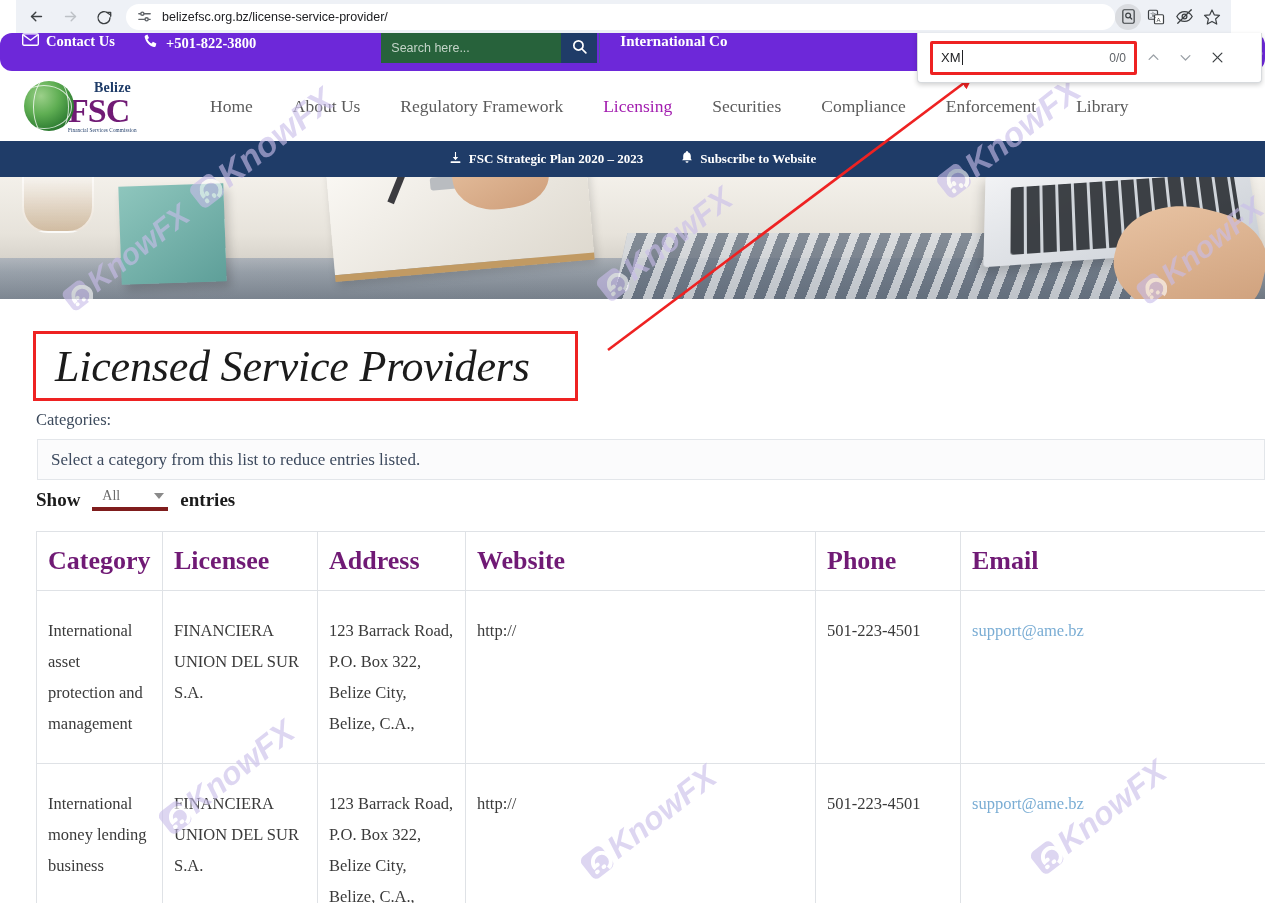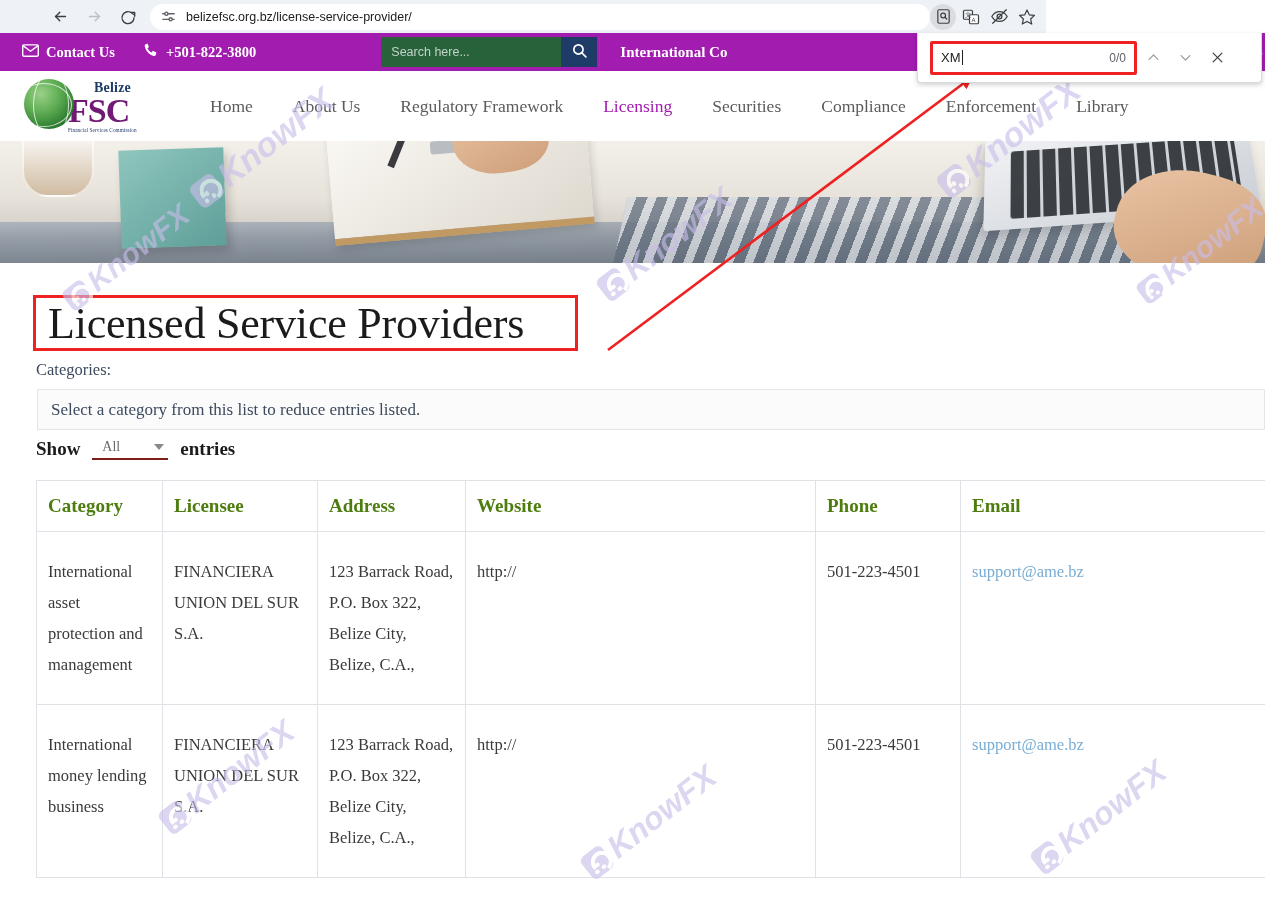--- a/index.html
+++ b/index.html
@@ -7,26 +7,25 @@
   html, body {
     margin: 0; padding: 0;
     width: 1265px; height: 903px;
     overflow: hidden;
     background: #ffffff;
     font-family: "Liberation Serif", "DejaVu Serif", serif;
   }
 
   
   #browser-chrome {
-    position: absolute; top: 0; left: 0;
-    width: 1046px; height: 33px;
+    position: absolute; top: 0; left: 16px;
+    width: 1215px; height: 33px;
     background: #eef1f6;
     display: flex; align-items: center;
     font-family: "Liberation Sans", sans-serif;
-    padding-left: 40px;
   }
   .nav-btn {
     width: 28px; height: 28px;
     margin-left: 6px;
     display: flex; align-items: center; justify-content: center;
     border-radius: 50%;
     color: #3c4043;
     font-size: 17px;
     line-height: 1;
     user-select: none;
@@ -118,24 +117,25 @@
     position: absolute;
     top: 33px; left: 0;
     width: 1265px; height: 870px;
     overflow: hidden;
     background: #fff;
   }
 
   
   #topbar {
     height: 38px;
-    background: #a21caf;
-    display: flex; align-items: center;
+    background: #6d28d9;
+    display: flex; align-items: flex-start;
     color: #ffffff;
     position: relative;
+    border-radius: 12px;
   }
   .topbar-link {
     display: flex; align-items: center; gap: 7px;
     font-size: 14.5px;
     font-weight: bold;
     color: #fff;
     font-family: "Liberation Serif", serif;
   }
   #contact-us { margin-left: 22px; }
   #phone-link { margin-left: 28px; }
@@ -182,21 +182,21 @@
 
   
   #mainnav {
     height: 70px;
     background: #ffffff;
     display: flex; align-items: center;
     position: relative;
   }
   #logo {
     margin-left: 24px;
-    display: flex; 
+    display: flex; align-items: center;
     width: 140px;
   }
   #logo-globe {
     width: 50px; height: 50px;
     border-radius: 50%;
     background:
       radial-gradient(circle at 34% 30%, #9cd08a 0%, #5fae53 38%, #2e7d32 72%, #1b5e20 100%);
     position: relative;
     overflow: hidden;
     flex: none;
@@ -344,24 +344,25 @@
     background: linear-gradient(to bottom, #fdfdfd, #d8d8d8);
     border-radius: 4px;
     transform: rotate(18deg);
   }
 
   
   #content { padding: 0 0 0 0; position: relative; }
 
   #title-box {
     margin: 32px 0 0 33px;
-    width: 545px; height: 56px;
+    width: 545px; height: 70px;
     border: 3px solid #ee2222;
     display: flex; align-items: center;
-    padding-left: 12px;
+    padding-left: 19px;
+    font-style: italic;
   }
   #page-title {
     font-size: 44px;
     color: #1b1b1b;
     font-family: "Liberation Serif", "DejaVu Serif", serif;
     letter-spacing: -.2px;
     font-weight: normal;
     margin: 0;
   }
   #categories-label {
@@ -382,21 +383,21 @@
   #length-row {
     margin: 8px 0 0 36px;
     display: flex; align-items: flex-end;
     font-size: 19px;
     color: #1b1b1b;
   }
   #show-label, #entries-label { font-weight: bold; }
   #length-select {
     margin: 0 12px;
     width: 76px;
-    border-bottom: 2px solid #7f1d1d;
+    border-bottom: 4px solid #7f1d1d;
     display: flex; align-items: center; justify-content: space-between;
     padding: 0 4px 3px 10px;
     font-size: 14px;
     color: #6b6b6b;
   }
   #length-caret {
     width: 0; height: 0;
     border-left: 5px solid transparent;
     border-right: 5px solid transparent;
     border-top: 6px solid #8a8a8a;
@@ -411,23 +412,23 @@
     table-layout: fixed;
   }
   #providers-table th, #providers-table td {
     border: 1px solid #dfe2e6;
     text-align: left;
     vertical-align: top;
     padding: 24px 11px;
     color: #3a3a3a;
   }
   #providers-table th {
-    font-size: 19px;
+    font-size: 26px;
     font-weight: bold;
-    color: #4d7c0f;
+    color: #701a75;
     padding: 14px 11px;
     height: 46px;
     vertical-align: middle;
   }
   #providers-table td { line-height: 1.88; }
   .col-category { width: 126px; }
   .col-licensee { width: 155px; }
   .col-address  { width: 148px; }
   .col-website  { width: 350px; }
   .col-phone    { width: 145px; }
@@ -626,20 +627,40 @@
       <a class="navlink">About Us</a>
       <a class="navlink">Regulatory Framework</a>
       <a class="navlink active">Licensing</a>
       <a class="navlink">Securities</a>
       <a class="navlink">Compliance</a>
       <a class="navlink">Enforcement</a>
       <a class="navlink">Library</a>
     </nav>
   </div>
 
+  <div id="substrip">
+    <a class="substrip-link">
+      <span>
+        <svg width="13" height="13" viewBox="0 0 24 24" fill="#fff">
+            <path d="M11 2h2v9h4l-5 6-5-6h4z"></path>
+            <rect x="3" y="19" width="18" height="3" rx="1"></rect>
+          </svg>
+      </span>
+      <span>FSC Strategic Plan 2020 – 2023</span>
+    </a>
+    <a class="substrip-link">
+      <span>
+        <svg width="12" height="14" viewBox="0 0 24 26" fill="#fff">
+            <path d="M12 1a2 2 0 0 1 2 2v.7c3.3.9 5.6 3.9 5.6 7.4v5.2l2.2 3.2H2.2l2.2-3.2v-5.2c0-3.5 2.3-6.5 5.6-7.4V3a2 2 0 0 1 2-2z"></path>
+            <path d="M9 21.4h6a3 3 0 0 1-6 0z"></path>
+          </svg>
+      </span>
+      <span>Subscribe to Website</span>
+    </a>
+  </div>
 
   <div id="hero">
     <div id="hero-bg"></div>
     <div id="hero-desk"></div>
     <div id="hero-cup"></div>
     <div id="hero-notebook"></div>
     <div id="hero-clipboard"></div>
     <div id="hero-clip"></div>
     <div id="hero-pen"></div>
     <div id="hero-hand1"></div>

